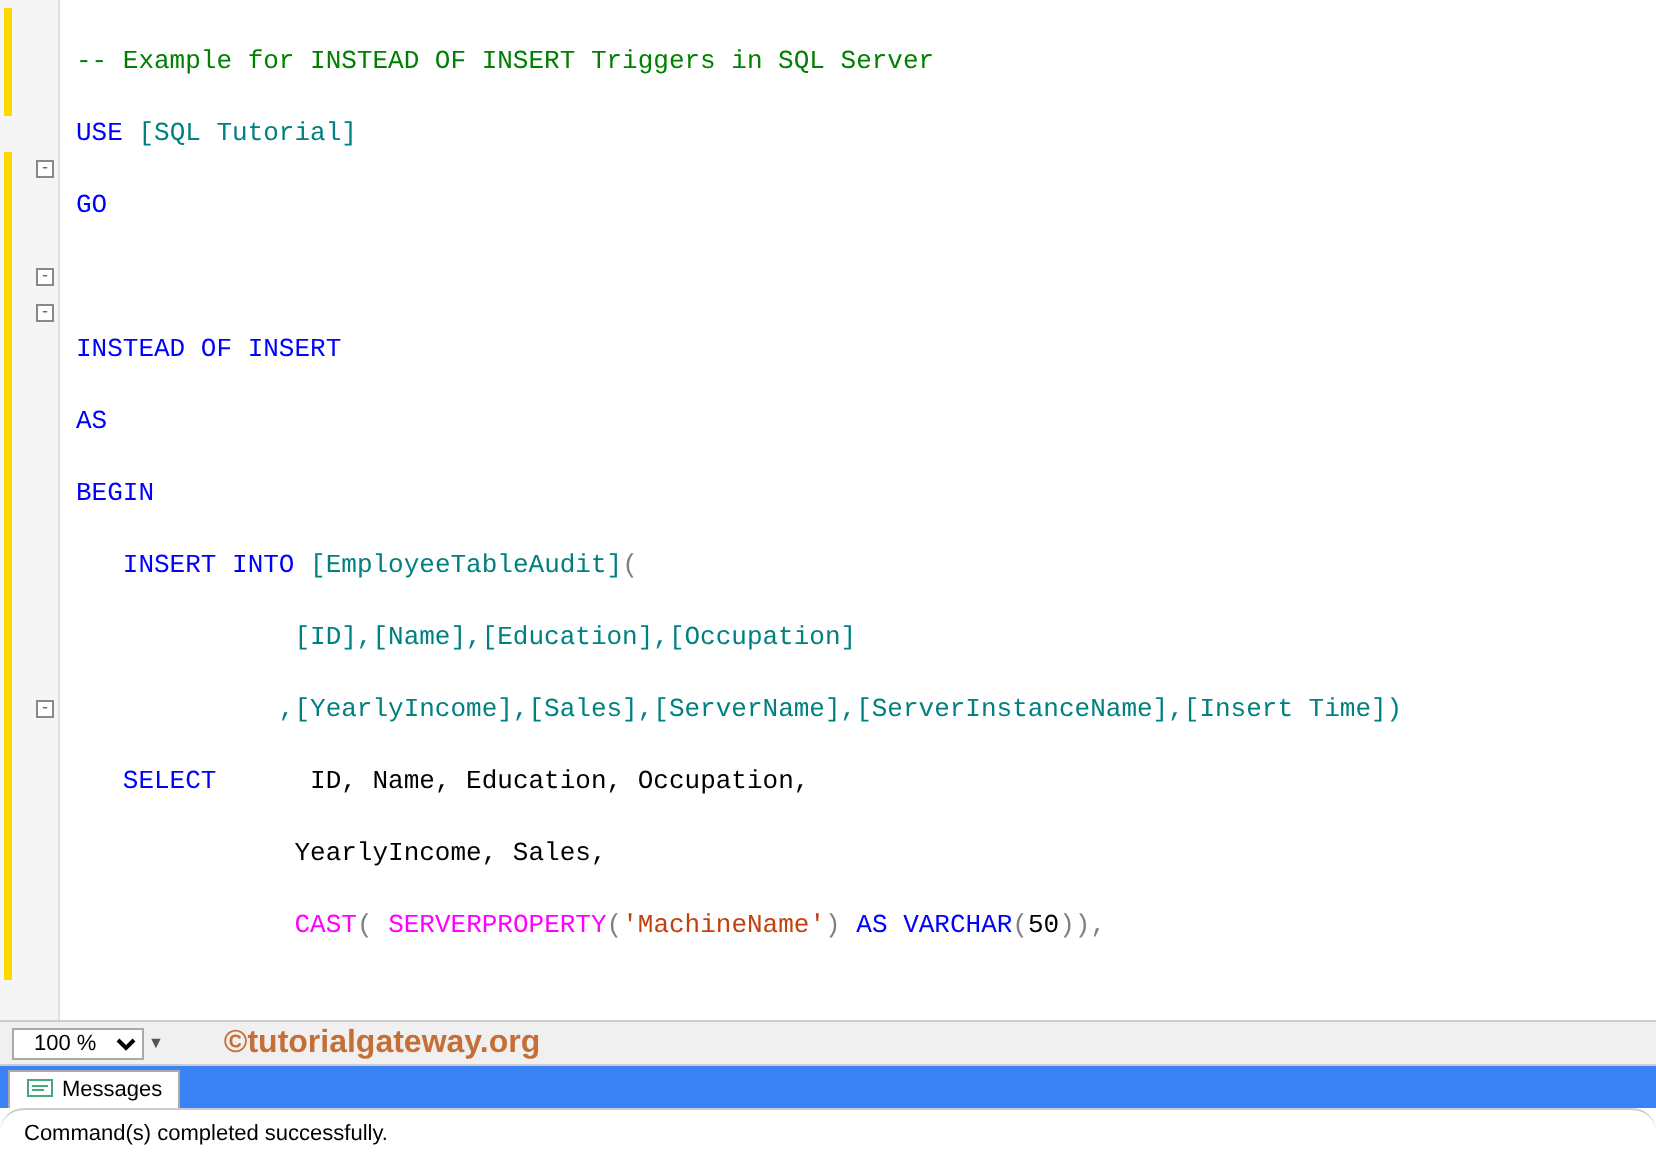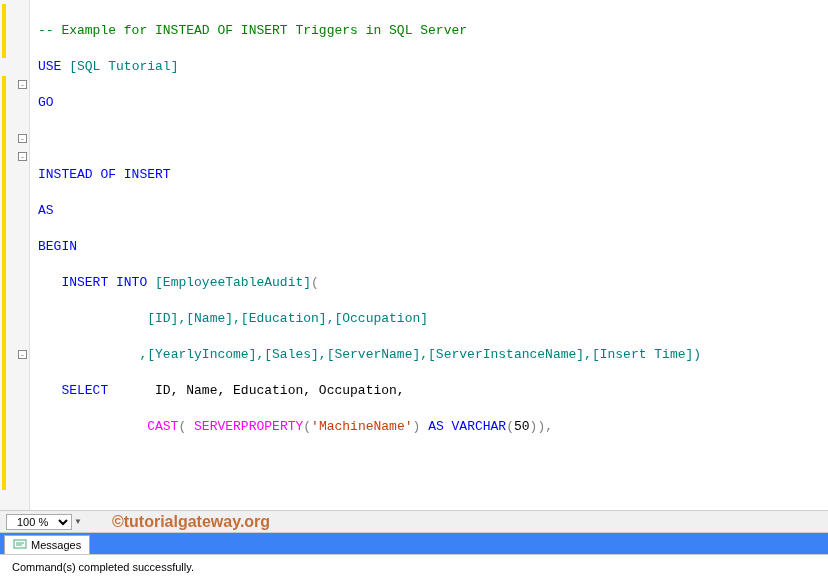--- a/index.html
+++ b/index.html
@@ -112,20 +112,21 @@
       justify-content: center;
     }
     .messages-panel {
       height: 28px;
       background: #fff;
       border-top: 1px solid #ccc;
       padding: 6px 12px;
       font-family: 'Segoe UI', Tahoma, sans-serif;
       font-size: 11px;
       color: #000;
+      border-radius: 12px;
     }
   </style>
 </head>
 <body>
 
 <div class="editor-container">
   <div class="gutter">
     <div class="marker" style="top:4px;height:54px;"></div>
     <div class="marker" style="top:76px;height:414px;"></div>
     <div class="fold" style="top:80px;">-</div>
@@ -138,20 +139,21 @@
 <div class="line"><span class="kw">USE</span> <span class="teal">[SQL Tutorial]</span></div>
 <div class="line"><span class="kw">GO</span></div>
 <div class="line"></div>
 <div class="line"><span class="kw">INSTEAD OF INSERT</span></div>
 <div class="line"><span class="kw">AS</span></div>
 <div class="line"><span class="kw">BEGIN</span></div>
 <div class="line">   <span class="kw">INSERT INTO</span> <span class="teal">[EmployeeTableAudit]</span><span class="gray">(</span></div>
 <div class="line">              <span class="teal">[ID],[Name],[Education],[Occupation]</span></div>
 <div class="line">             <span class="teal">,[YearlyIncome],[Sales],[ServerName],[ServerInstanceName],[Insert Time])</span></div>
 <div class="line">   <span class="kw">SELECT</span>      <span class="ident">ID, Name, Education, Occupation,</span></div>
+<div class="line">              <span class="ident">YearlyIncome, Sales,</span></div>
 <div class="line">              <span class="func">CAST</span><span class="gray">(</span> <span class="func">SERVERPROPERTY</span><span class="gray">(</span><span class="str">'MachineName'</span><span class="gray">)</span> <span class="kw">AS</span> <span class="kw">VARCHAR</span><span class="gray">(</span><span class="num">50</span><span class="gray">)),</span></div>
 
 
 
 
 
 
 
 
 

